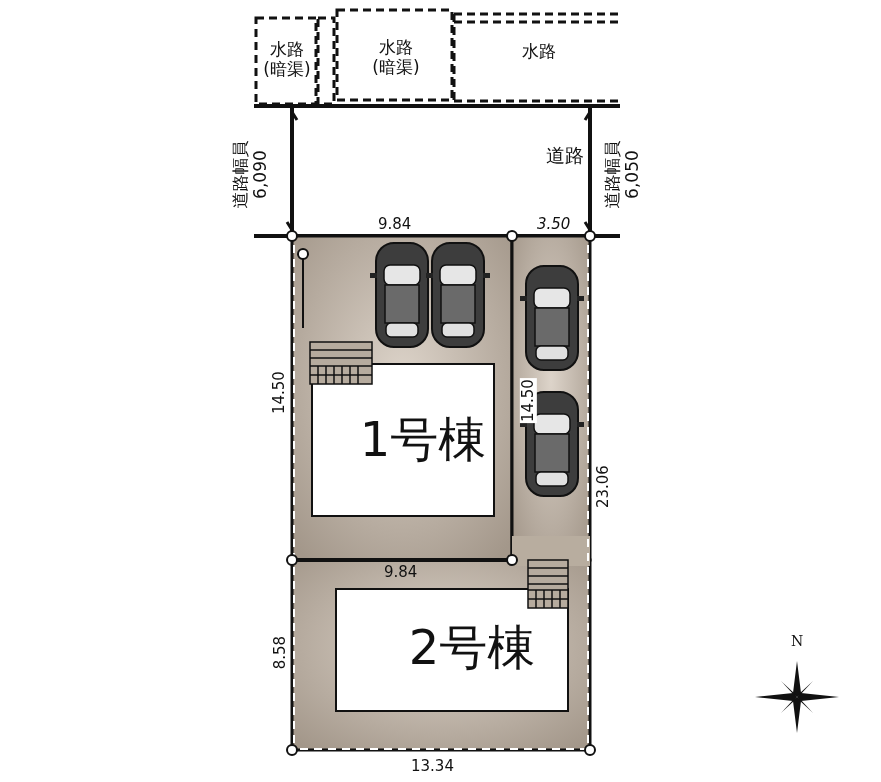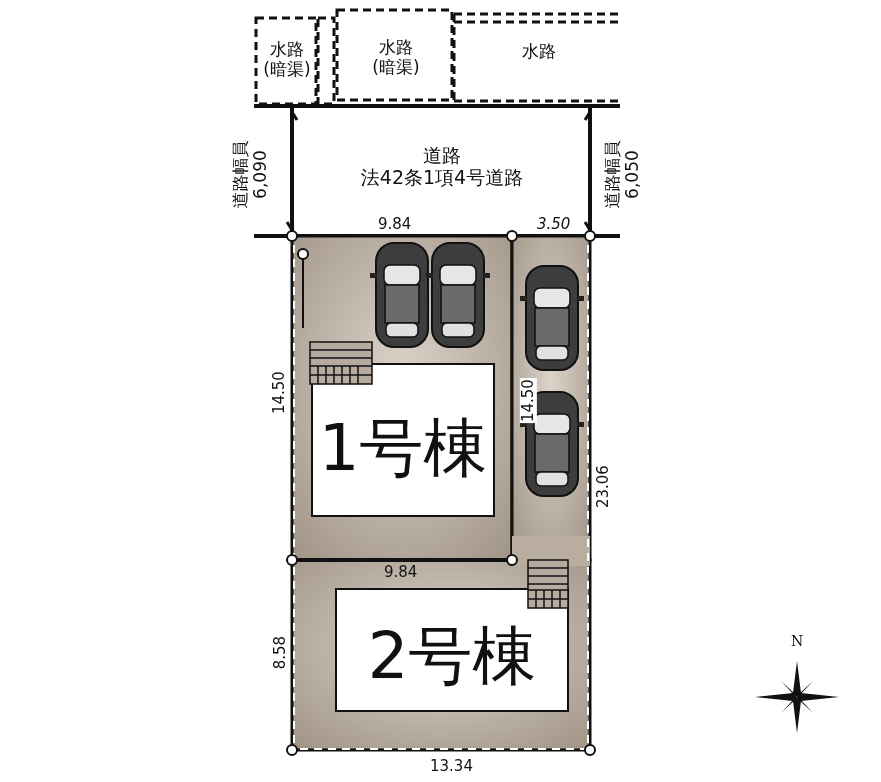--- a/index.html
+++ b/index.html
@@ -1,21 +1,21 @@
 <!DOCTYPE html>
 <html><head>
 <meta charset="utf-8">
 <style>
   html,body{margin:0;padding:0;background:#fff;}
   body{width:881px;height:782px;position:relative;overflow:hidden;font-family:"DejaVu Sans","Liberation Sans",sans-serif;color:#111;}
   svg{position:absolute;left:0;top:0;}
   .lbl{position:absolute;white-space:nowrap;line-height:1.15;text-align:center;}
   .ch{font-size:17px;}
   .dim{font-size:15px;}
-  .big{font-size:64px;}
+  .big{font-size:48px;padding-left:20px;}
 </style>
 </head>
 <body>
 
 <svg width="881" height="782" viewBox="0 0 881 782">
   <defs>
     <radialGradient id="lotg" cx="0.5" cy="0.45" r="0.7">
       <stop offset="0" stop-color="#ddd4ca"></stop>
       <stop offset="1" stop-color="#a3978a"></stop>
     </radialGradient>
@@ -124,39 +124,38 @@
   <div>(暗渠)</div>
 </div>
 <div class="lbl ch" style="left:340px;top:38px;width:112px;">
   <div>水路</div>
   <div>(暗渠)</div>
 </div>
 <div class="lbl ch" style="left:458px;top:42px;width:162px;">
   <div>水路</div>
 </div>
 
-<div class="lbl" style="left:300px;top:145px;width:284px;font-size:19px;">
+<div class="lbl" style="left:300px;top:145px;width:284px;font-size:19px;text-align:right;">
   <div>道路</div>
-  <div>法42条1項4号道路</div>
 </div>
 
 <div class="lbl ch" style="left:206px;top:155px;transform:rotate(-90deg);transform-origin:center;width:90px;">
   <div>道路幅員</div>
   <div>6,090</div>
 </div>
 <div class="lbl ch" style="left:578px;top:155px;transform:rotate(-90deg);transform-origin:center;width:90px;">
   <div>道路幅員</div>
   <div>6,050</div>
 </div>
 
 <div class="lbl dim" style="left:378px;top:216px;">9.84</div>
 <div class="lbl dim" style="left:537px;top:216px;font-style:italic;">3.50</div>
 <div class="lbl dim" style="left:258px;top:384px;transform:rotate(-90deg);">14.50</div>
 <div class="lbl dim" style="left:506px;top:392px;transform:rotate(-90deg);background:#fff;padding:0 1px;">14.50</div>
 <div class="lbl dim" style="left:582px;top:478px;transform:rotate(-90deg);">23.06</div>
 <div class="lbl dim" style="left:384px;top:564px;">9.84</div>
 <div class="lbl dim" style="left:264px;top:644px;transform:rotate(-90deg);">8.58</div>
-<div class="lbl dim" style="left:430px;top:758px;">13.34</div>
+<div class="lbl dim" style="left:411px;top:758px;">13.34</div>
 
 <div class="lbl big" style="left:312px;top:412px;width:182px;">1号棟</div>
 <div class="lbl big" style="left:336px;top:620px;width:232px;text-align:center;">2号棟</div>
 
 <div class="lbl" style="left:791px;top:633px;font-family:'DejaVu Serif',serif;font-size:14px;">N</div>
 
 </body></html>

